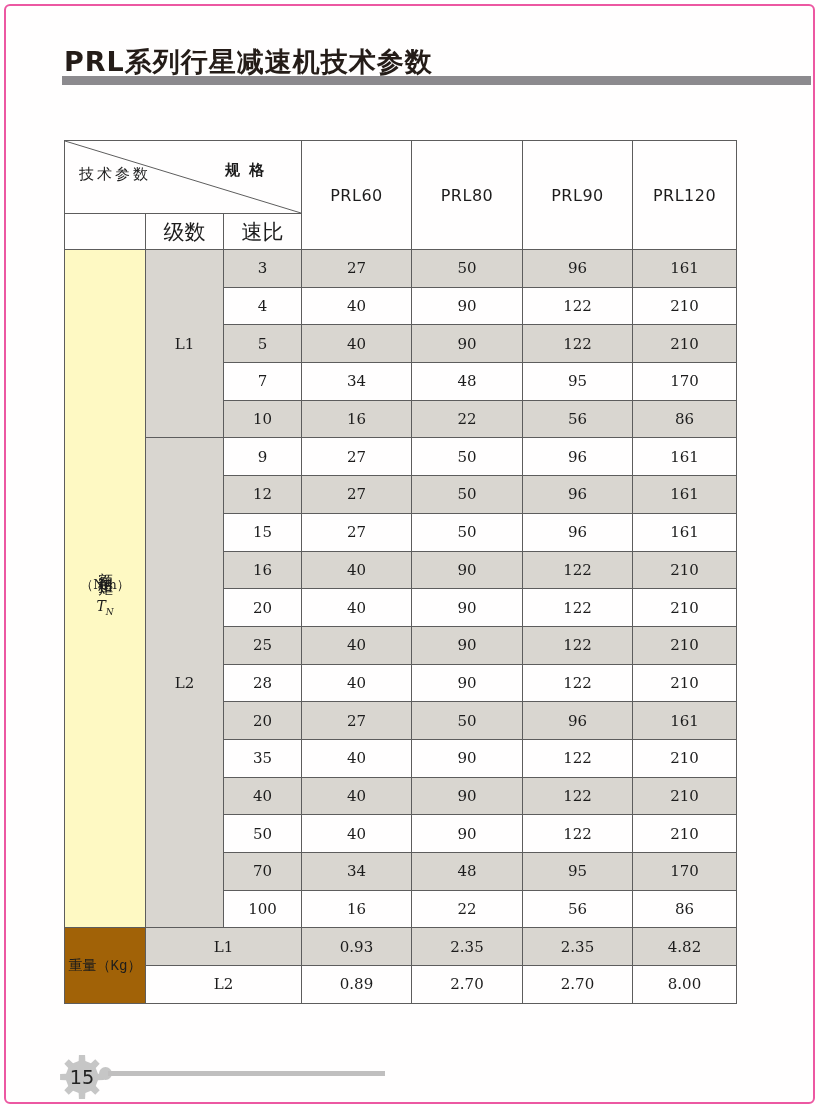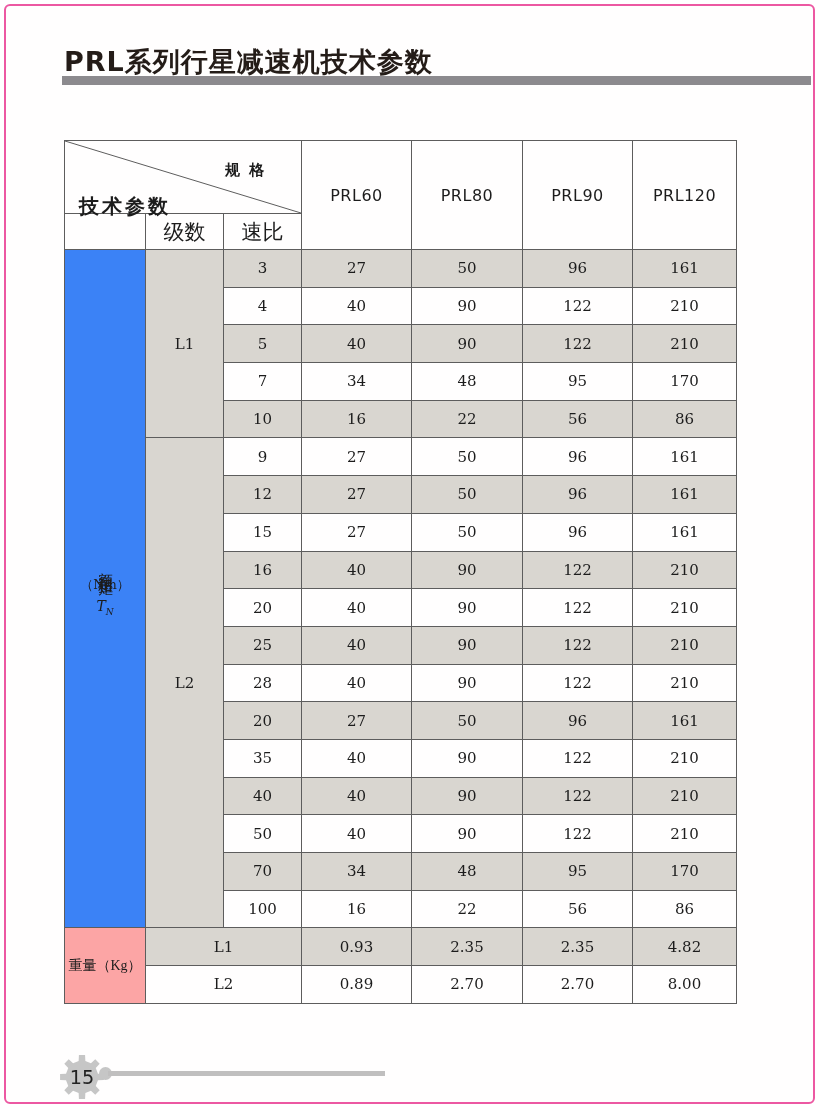--- a/index.html
+++ b/index.html
@@ -33,29 +33,29 @@
   tr.hrow2{height:36px;}
   tr.drow{height:37.7px;}
   .shaded{background:#d9d6d0;}
   .stage-cell{background:#d9d6d0;font-family:"DejaVu Serif",serif;font-size:15px;}
   .num{font-family:"DejaVu Serif",serif;font-size:15px;}
   .col-head{font-family:"DejaVu Sans",sans-serif;font-size:16px;letter-spacing:.5px;}
   .sub-head{font-weight:bold;font-size:21px;}
   .diag-cell{position:relative;}
   .diag-cell svg{position:absolute;left:0;top:0;width:100%;height:100%;}
   .diag-tr{position:absolute;left:160px;top:20px;font-weight:bold;font-size:15px;letter-spacing:2px;white-space:nowrap;text-align:center;}
-  .diag-bl{position:absolute;left:14px;top:52px;font-weight:bold;font-size:20px;letter-spacing:3px;white-space:nowrap;}
-  .torque-cell{background:#3b82f6;}
+  .diag-bl{position:absolute;left:14px;top:24px;font-weight:normal;font-size:15px;letter-spacing:3px;white-space:nowrap;}
+  .torque-cell{background:#fef9c3;}
   .vwrap{display:flex;flex-direction:column;align-items:center;gap:4px;}
   .vtext{writing-mode:vertical-rl;text-orientation:upright;letter-spacing:3px;
     font-family:"DejaVu Serif",serif;font-size:15px;}
   .vunit{font-family:"DejaVu Serif",serif;font-size:13px;}
   .vsym{font-family:"DejaVu Serif",serif;font-size:14px;font-style:italic;}
   .vsym sub{font-size:9px;}
-  .weight-cell{font-family:Liberation Serif, serif;font-size:14px;background:#fca5a5;}
+  .weight-cell{font-family:Liberation Mono, monospace;font-size:14px;background:#a16207;}
   .gear{position:absolute;left:57px;top:1052px;}
   .gear text{font-family:"DejaVu Sans",sans-serif;font-size:20px;fill:#222;}
   .gear-dot{position:absolute;left:99px;top:1067px;width:13px;height:13px;border-radius:50%;background:#c6c6c6;}
   .gear-line{position:absolute;left:108px;top:1071px;width:277px;height:5px;background:#c0bfbf;}
 </style>
 </head>
 <body>
 
 <div class="frame"></div>
 

